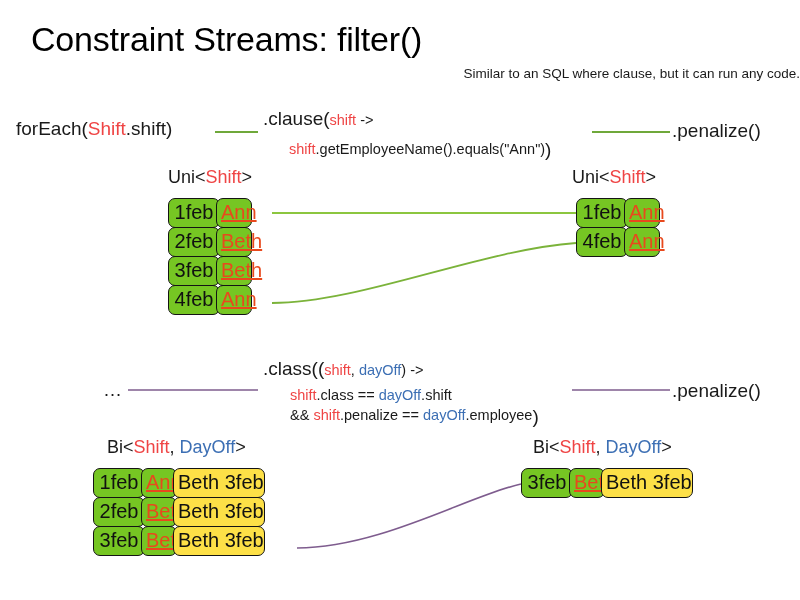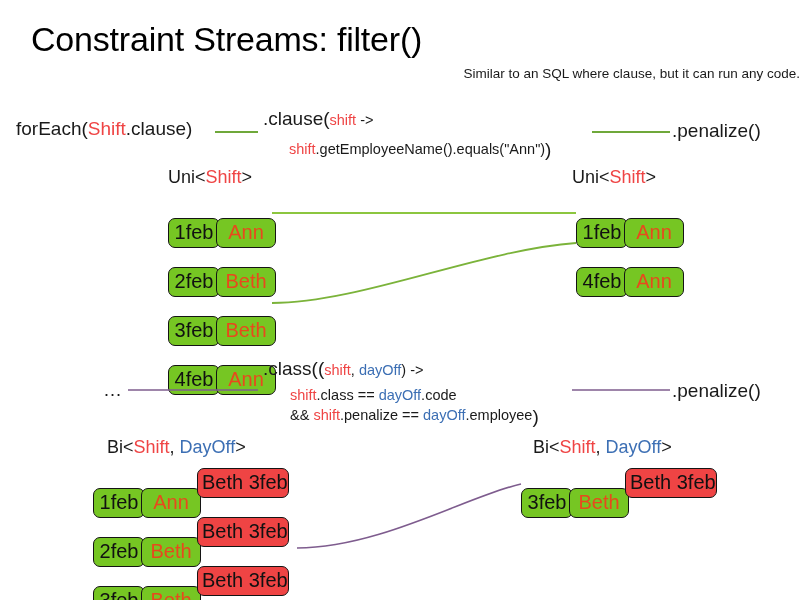--- a/index.html
+++ b/index.html
@@ -79,28 +79,28 @@
     box-sizing: border-box;
     height: 30px;
     line-height: 27px;
     border: 1.6px solid #141414;
     border-radius: 7px;
     padding: 0 4px;
     font-size: 20px;
     text-align: center;
     white-space: nowrap;
   }
-  .cell.green { background: #76C623; margin-top: 20px; }
-  .cell.blue  { background: #ef4444; }
+  .cell.green { background: #76C623; }
+  .cell.blue  { background: #fde047; }
   .cell.date  { color: #111111; }
   .cell.name  { color: #E8491D; }
   .cell.pair  { color: #111111; }
 
   .c-date { width: 52px; margin-right: -4px; }
-  .c-name { width: 60px; }
+  .c-name { width: 36px; text-decoration: underline; }
   .c-pair { width: 92px; margin-left: -4px; }
 
   .tbl-uni-in  { left: 168px; top: 198px; }
   .tbl-uni-out { left: 576px; top: 198px; }
   .tbl-bi-in   { left: 93px;  top: 468px; }
   .tbl-bi-out  { left: 521px; top: 468px; }
 
   
   svg.wires {
     position: absolute;
@@ -108,21 +108,21 @@
     width: 800px; height: 600px;
     pointer-events: none;
   }
 </style>
 </head>
 <body>
 
 <div class="title">Constraint Streams: filter()</div>
 <div class="subtitle">Similar to an SQL where clause, but it can run any code.</div>
 
-<div class="codeline src-label"><span class="plain">forEach(</span><span class="shift">Shift</span><span class="plain">.clause)</span></div>
+<div class="codeline src-label"><span class="plain">forEach(</span><span class="shift">Shift</span><span class="plain">.shift)</span></div>
 
 <div class="codeline filter1-l1"><span class="plain">.clause(</span><span class="shift" style="font-size:14.5px">shift</span><span class="plain" style="font-size:14.5px"> -&gt;</span></div>
 
 <div class="codeline filter1-l2"><span class="shift">shift</span><span class="plain">.getEmployeeName().equals("Ann")</span><span class="plain f1-paren">)</span></div>
 
 <div class="codeline pen-label-1 plain">.penalize()</div>
 
 <div class="stream-head head-uni-in"><span class="plain">Uni&lt;</span><span class="shift">Shift</span><span class="plain">&gt;</span></div>
 
 <div class="tuples tbl-uni-in">
@@ -154,21 +154,21 @@
   <div class="trow">
     <div class="cell green date c-date">4feb</div>
     <div class="cell green name c-name">Ann</div>
   </div>
 </div>
 
 <div class="codeline ellipsis plain">…</div>
 
 <div class="codeline filter2-l1"><span class="plain">.class((</span><span class="shift sm">shift</span><span class="plain sm">, </span><span class="dayoff sm">dayOff</span><span class="plain sm">) -&gt;</span></div>
 
-<div class="codeline filter2-l2"><span class="shift">shift</span><span class="plain">.class == </span><span class="dayoff">dayOff</span><span class="plain">.code</span></div>
+<div class="codeline filter2-l2"><span class="shift">shift</span><span class="plain">.class == </span><span class="dayoff">dayOff</span><span class="plain">.shift</span></div>
 
 <div class="codeline filter2-l3"><span class="plain">&amp;&amp; </span><span class="shift">shift</span><span class="plain">.penalize == </span><span class="dayoff">dayOff</span><span class="plain">.employee</span><span class="plain f2-paren">)</span></div>
 
 <div class="codeline pen-label-2 plain">.penalize()</div>
 
 <div class="stream-head head-bi-in"><span class="plain">Bi&lt;</span><span class="shift">Shift</span><span class="plain">, </span><span class="dayoff">DayOff</span><span class="plain">&gt;</span></div>
 
 <div class="tuples tbl-bi-in">
   <div class="trow">
     <div class="cell green date c-date">1feb</div>

